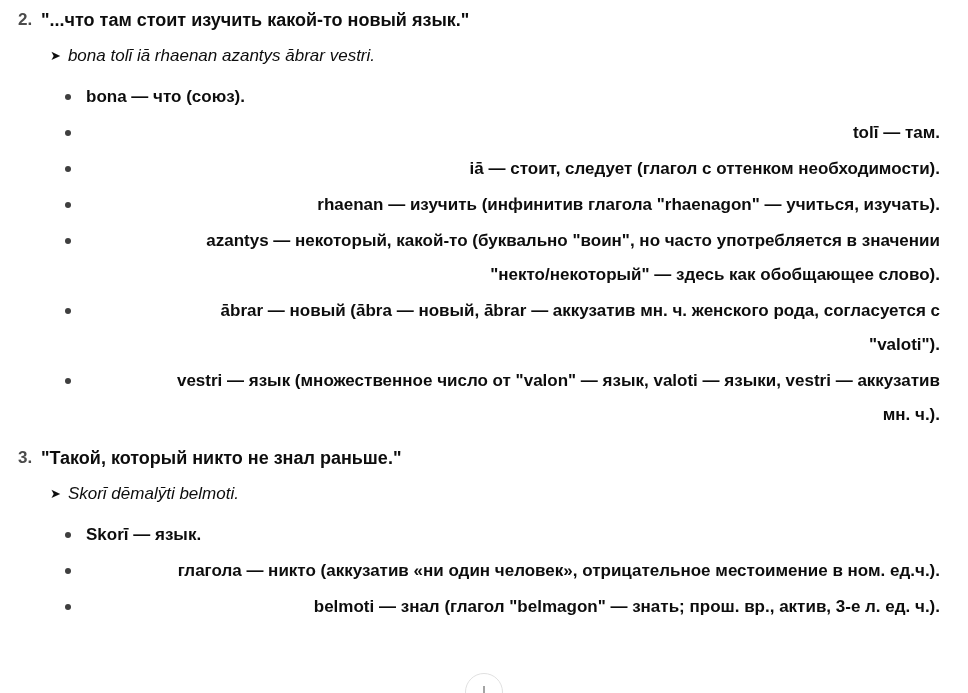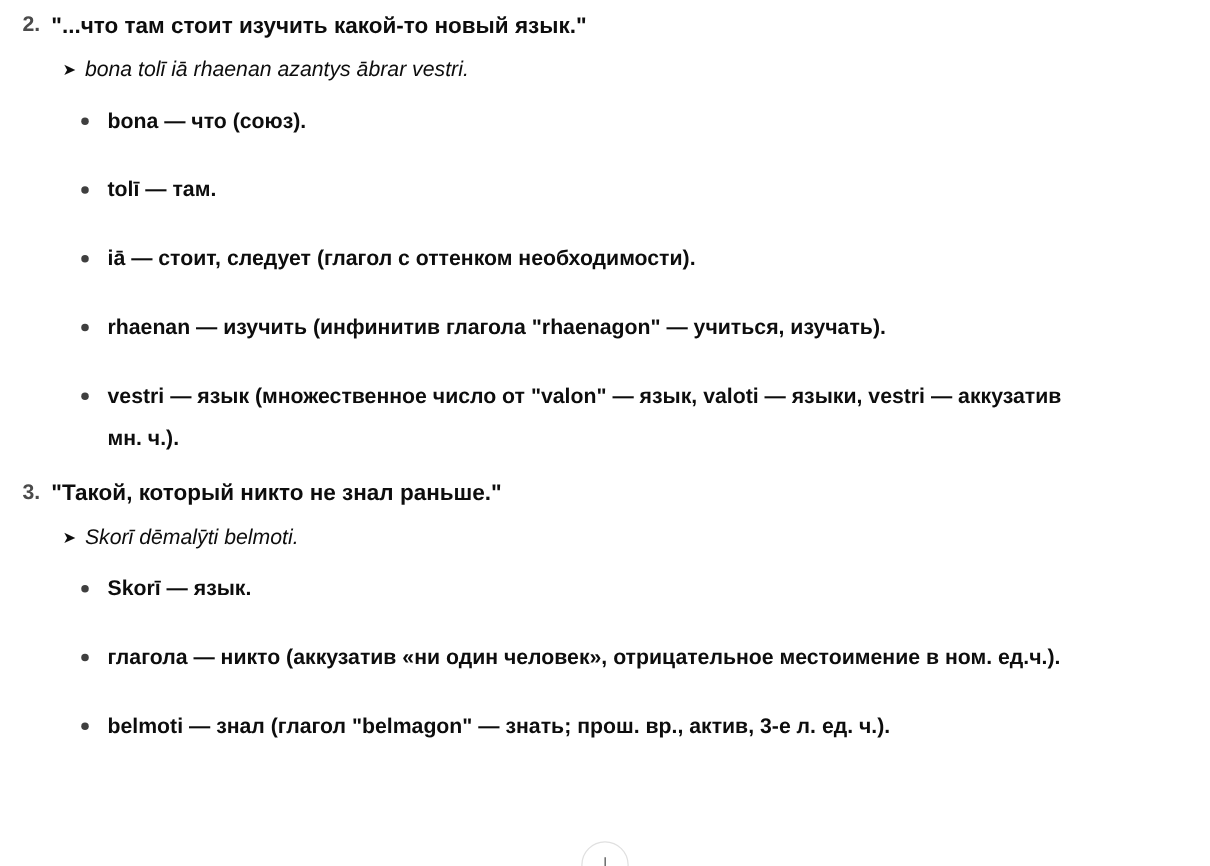--- a/index.html
+++ b/index.html
@@ -52,21 +52,21 @@
     list-style: none;
     margin: 12px 0 0 0;
     padding: 0;
   }
   ul.entries li {
     position: relative;
     padding-left: 68px;
     font-size: 17px;
     line-height: 34px;
   }
-  ul.entries li + li { margin-top: 21px; }
+  ul.entries li + li { margin-top: 2px; text-align: right; }
   ul.entries li::before {
     content: "";
     position: absolute;
     left: 47px;
     top: 14px;
     width: 6px;
     height: 6px;
     border-radius: 50%;
     background: #3f3f3f;
   }
@@ -106,20 +106,24 @@
     </div>
     <div class="translation">
       <span class="arrow-icon">➤</span>
       <span>bona tolī iā rhaenan azantys ābrar vestri.</span>
     </div>
     <ul class="entries">
       <li><span class="term">bona</span> <span class="definition">— что (союз).</span></li>
       <li><span class="term">tolī</span> <span class="definition">— там.</span></li>
       <li><span class="term">iā</span> <span class="definition">— стоит, следует (глагол с оттенком необходимости).</span></li>
       <li><span class="term">rhaenan</span> <span class="definition">— изучить (инфинитив глагола "rhaenagon" — учиться, изучать).</span></li>
+      <li><span class="term">azantys</span> <span class="definition">— некоторый, какой-то (буквально "воин", но часто употребляется в значении
+"некто/некоторый" — здесь как обобщающее слово).</span></li>
+      <li><span class="term">ābrar</span> <span class="definition">— новый (ābra — новый, ābrar — аккузатив мн. ч. женского рода, согласуется с
+"valoti").</span></li>
       <li><span class="term">vestri</span> <span class="definition">— язык (множественное число от "valon" — язык, valoti — языки, vestri — аккузатив
 мн. ч.).</span></li>
     </ul>
   </section>
 
   <section class="item">
     <div class="item-header">
       <span class="item-number">3.</span>
       <span class="item-title">"Такой, который никто не знал раньше."</span>
     </div>

